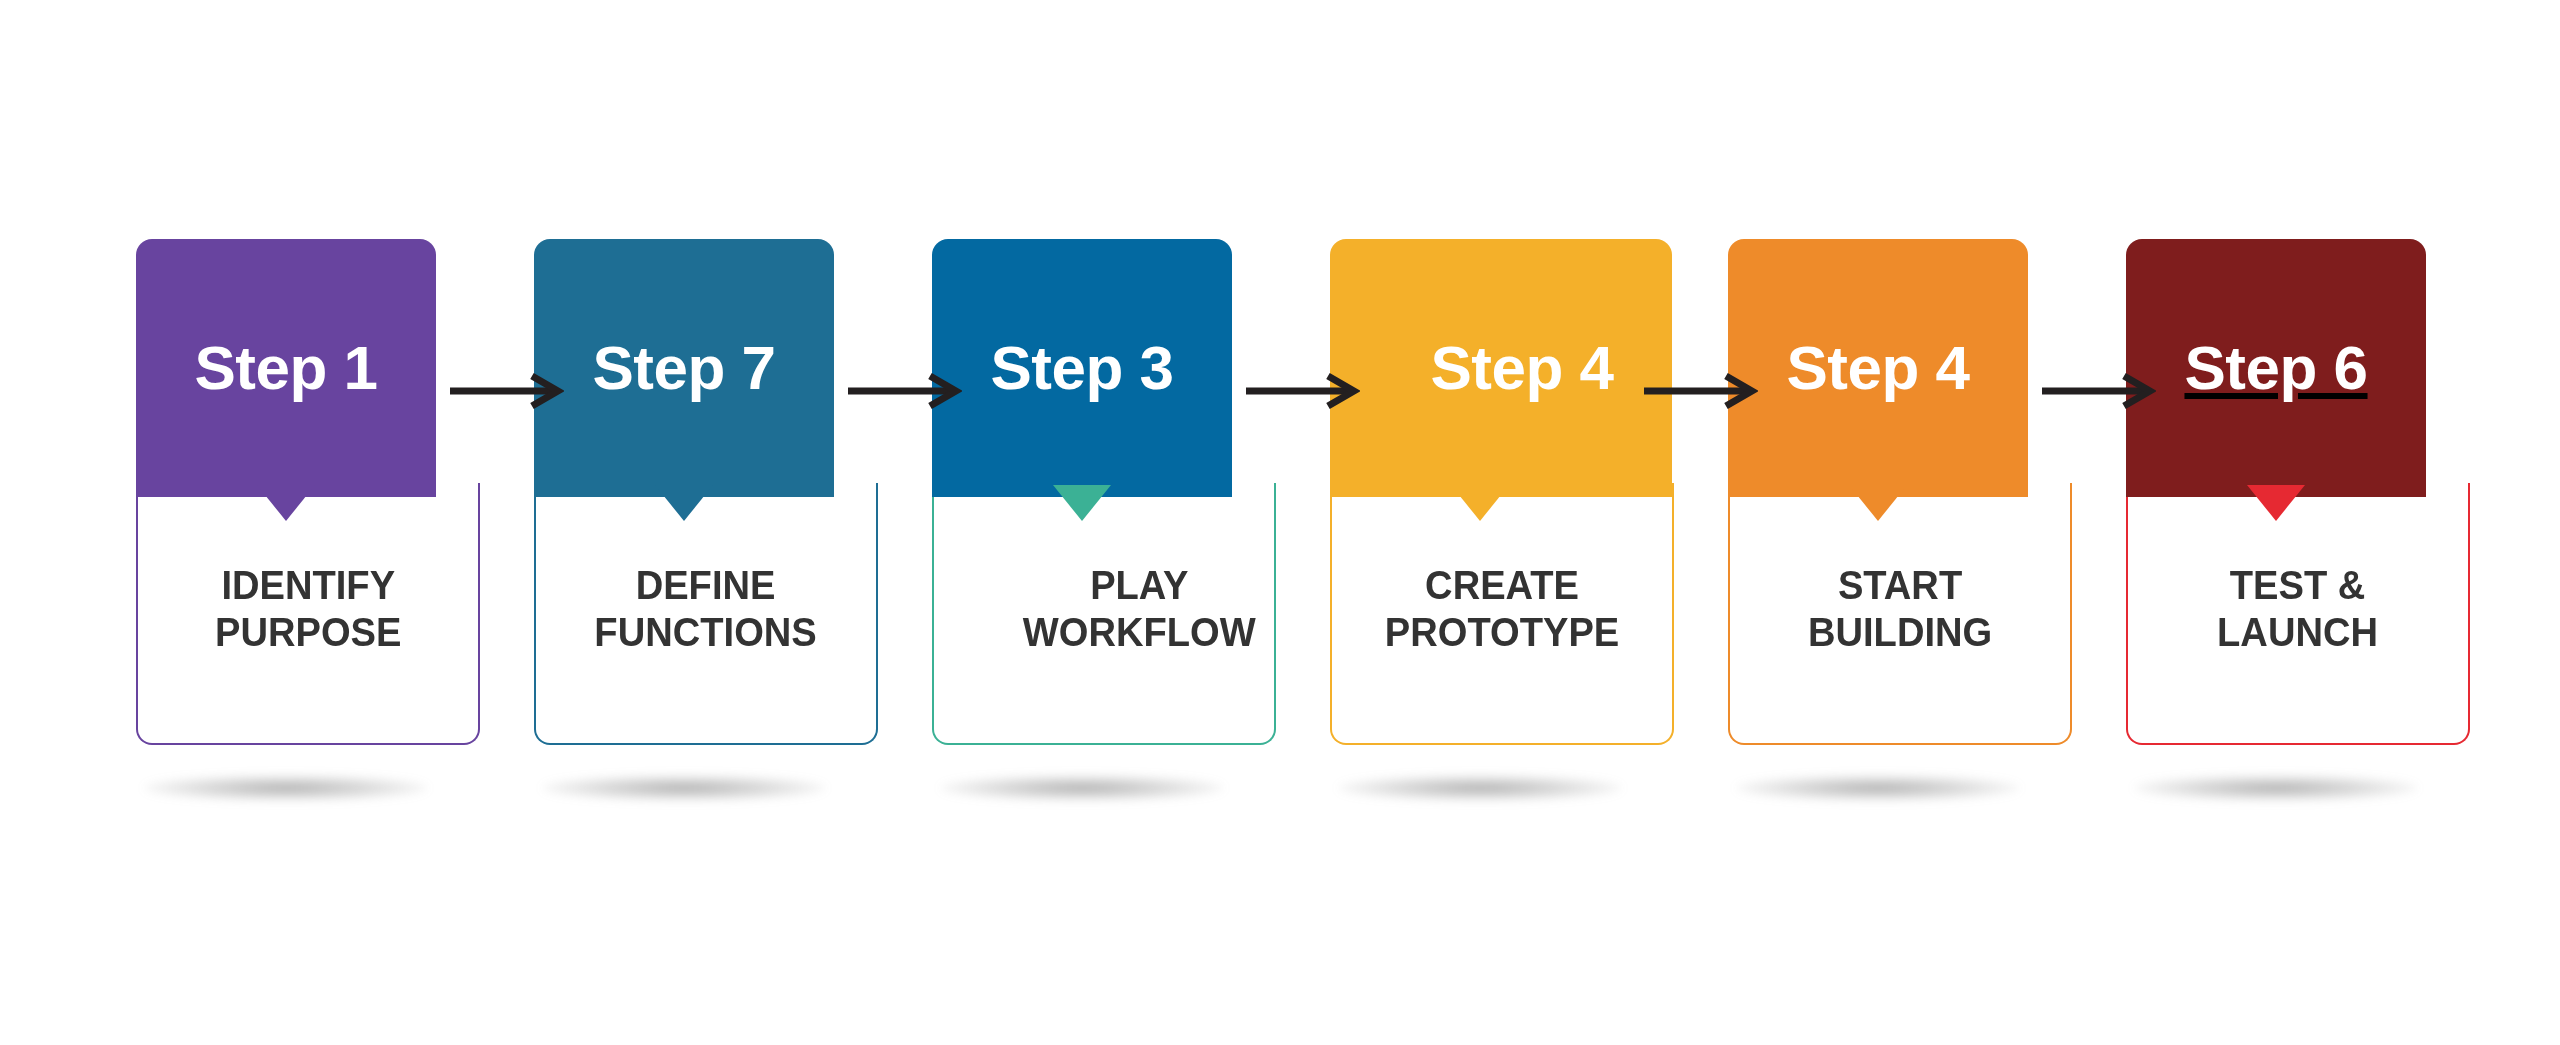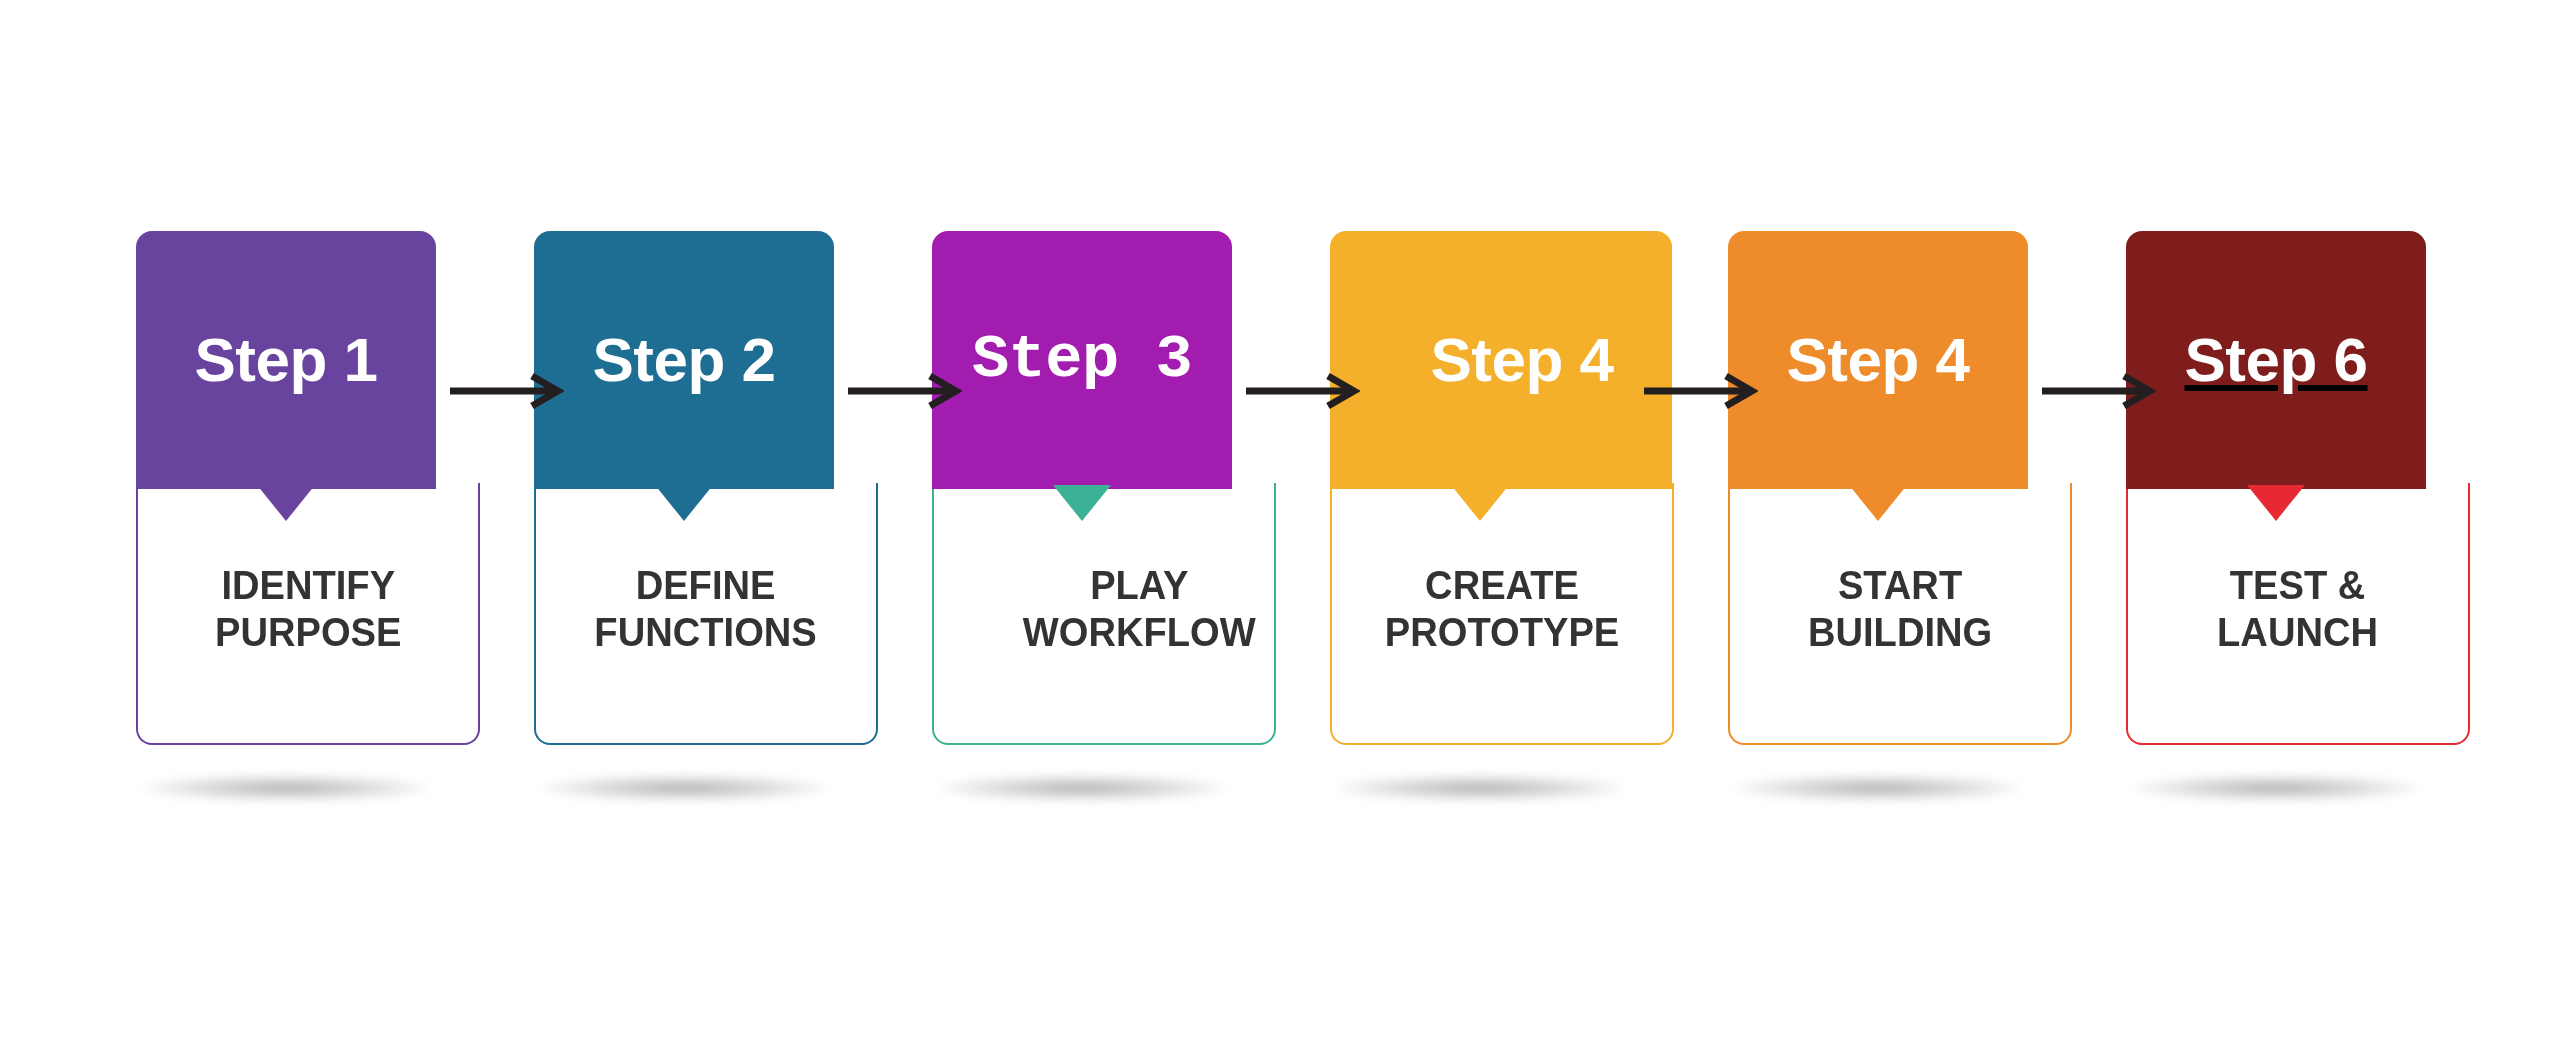--- a/index.html
+++ b/index.html
@@ -56,21 +56,21 @@
                 rgba(120,120,120,0.08) 68%,
                 rgba(255,255,255,0) 82%);
     filter: blur(5px);
     z-index: 0;
   }
 
   
   .card-head {
     position: absolute;
     left: 0;
-    top: 4px;
+    top: 12px;
     width: 300px;
     height: 258px;
     border-radius: 16px 16px 0 0;
     display: flex;
     align-items: center;
     justify-content: center;
     z-index: 3;
   }
   .card-head-label {
     color: #ffffff;
@@ -156,37 +156,37 @@
         <div class="connector">
           <svg width="128" height="40" viewBox="0 0 128 40">
             <line x1="14" y1="20" x2="118" y2="20" stroke="#231f20" stroke-width="7" stroke-linecap="butt"></line>
             <polyline points="96,5 122,20 96,35" fill="none" stroke="#231f20" stroke-width="7" stroke-linecap="butt" stroke-linejoin="miter"></polyline>
           </svg>
         </div>
       </div>
       <div class="step-card">
         <div class="card-shadow"></div>
         <div class="card-head" style="background: rgb(30, 110, 148);">
-          <span class="card-head-label">Step 2</span>
+          <span class="card-head-label">Step 7</span>
         </div>
         <div class="card-notch" style="border-top-color: rgb(30, 110, 148);"></div>
         <div class="card-body" style="border-color: rgb(30, 110, 148); align-items: center;">
           <div class="card-body-label" style="color: rgb(51, 51, 51);">DEFINE
 FUNCTIONS</div>
         </div>
         <div class="connector">
           <svg width="128" height="40" viewBox="0 0 128 40">
             <line x1="14" y1="20" x2="118" y2="20" stroke="#231f20" stroke-width="7" stroke-linecap="butt"></line>
             <polyline points="96,5 122,20 96,35" fill="none" stroke="#231f20" stroke-width="7" stroke-linecap="butt" stroke-linejoin="miter"></polyline>
           </svg>
         </div>
       </div>
       <div class="step-card">
         <div class="card-shadow"></div>
-        <div class="card-head" style="background: #a21caf; font-family: Liberation Mono, monospace;">
+        <div class="card-head" style="background: #0369a1;">
           <span class="card-head-label">Step 3</span>
         </div>
         <div class="card-notch" style="border-top-color: rgb(59, 177, 149);"></div>
         <div class="card-body" style="border-color: rgb(59, 177, 149); justify-content: flex-end;">
           <div class="card-body-label" style="color: rgb(51, 51, 51);">PLAY
 WORKFLOW</div>
         </div>
         <div class="connector">
           <svg width="128" height="40" viewBox="0 0 128 40">
             <line x1="14" y1="20" x2="118" y2="20" stroke="#231f20" stroke-width="7" stroke-linecap="butt"></line>

